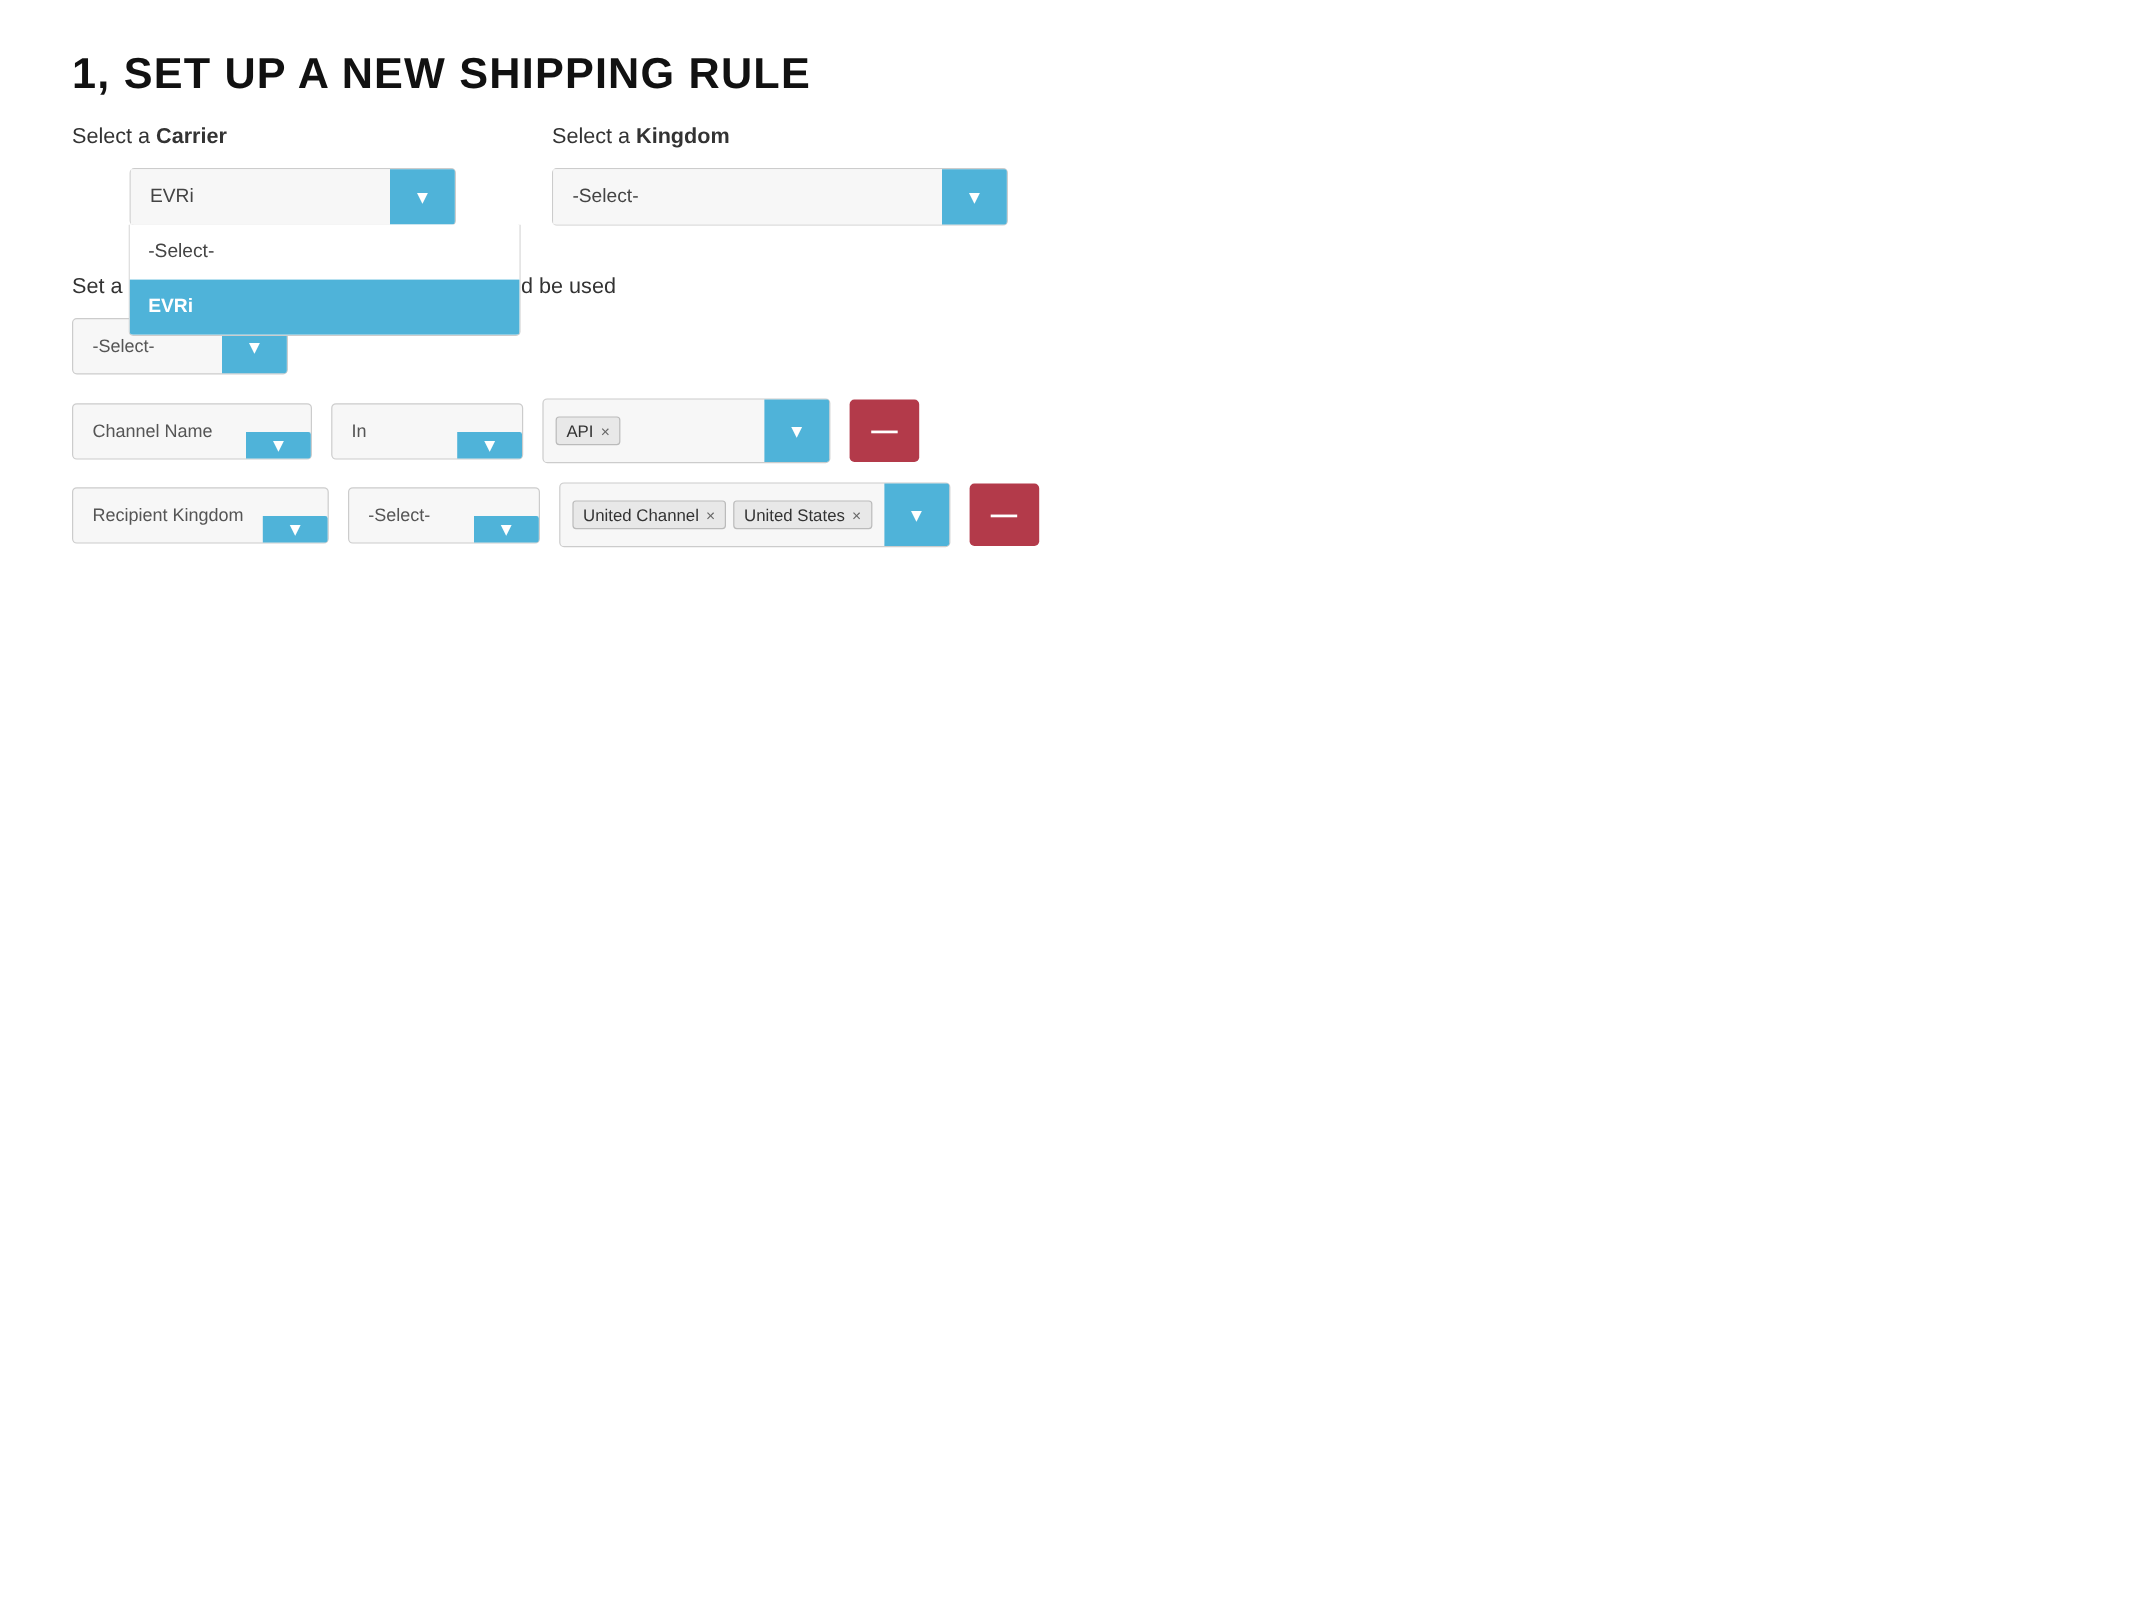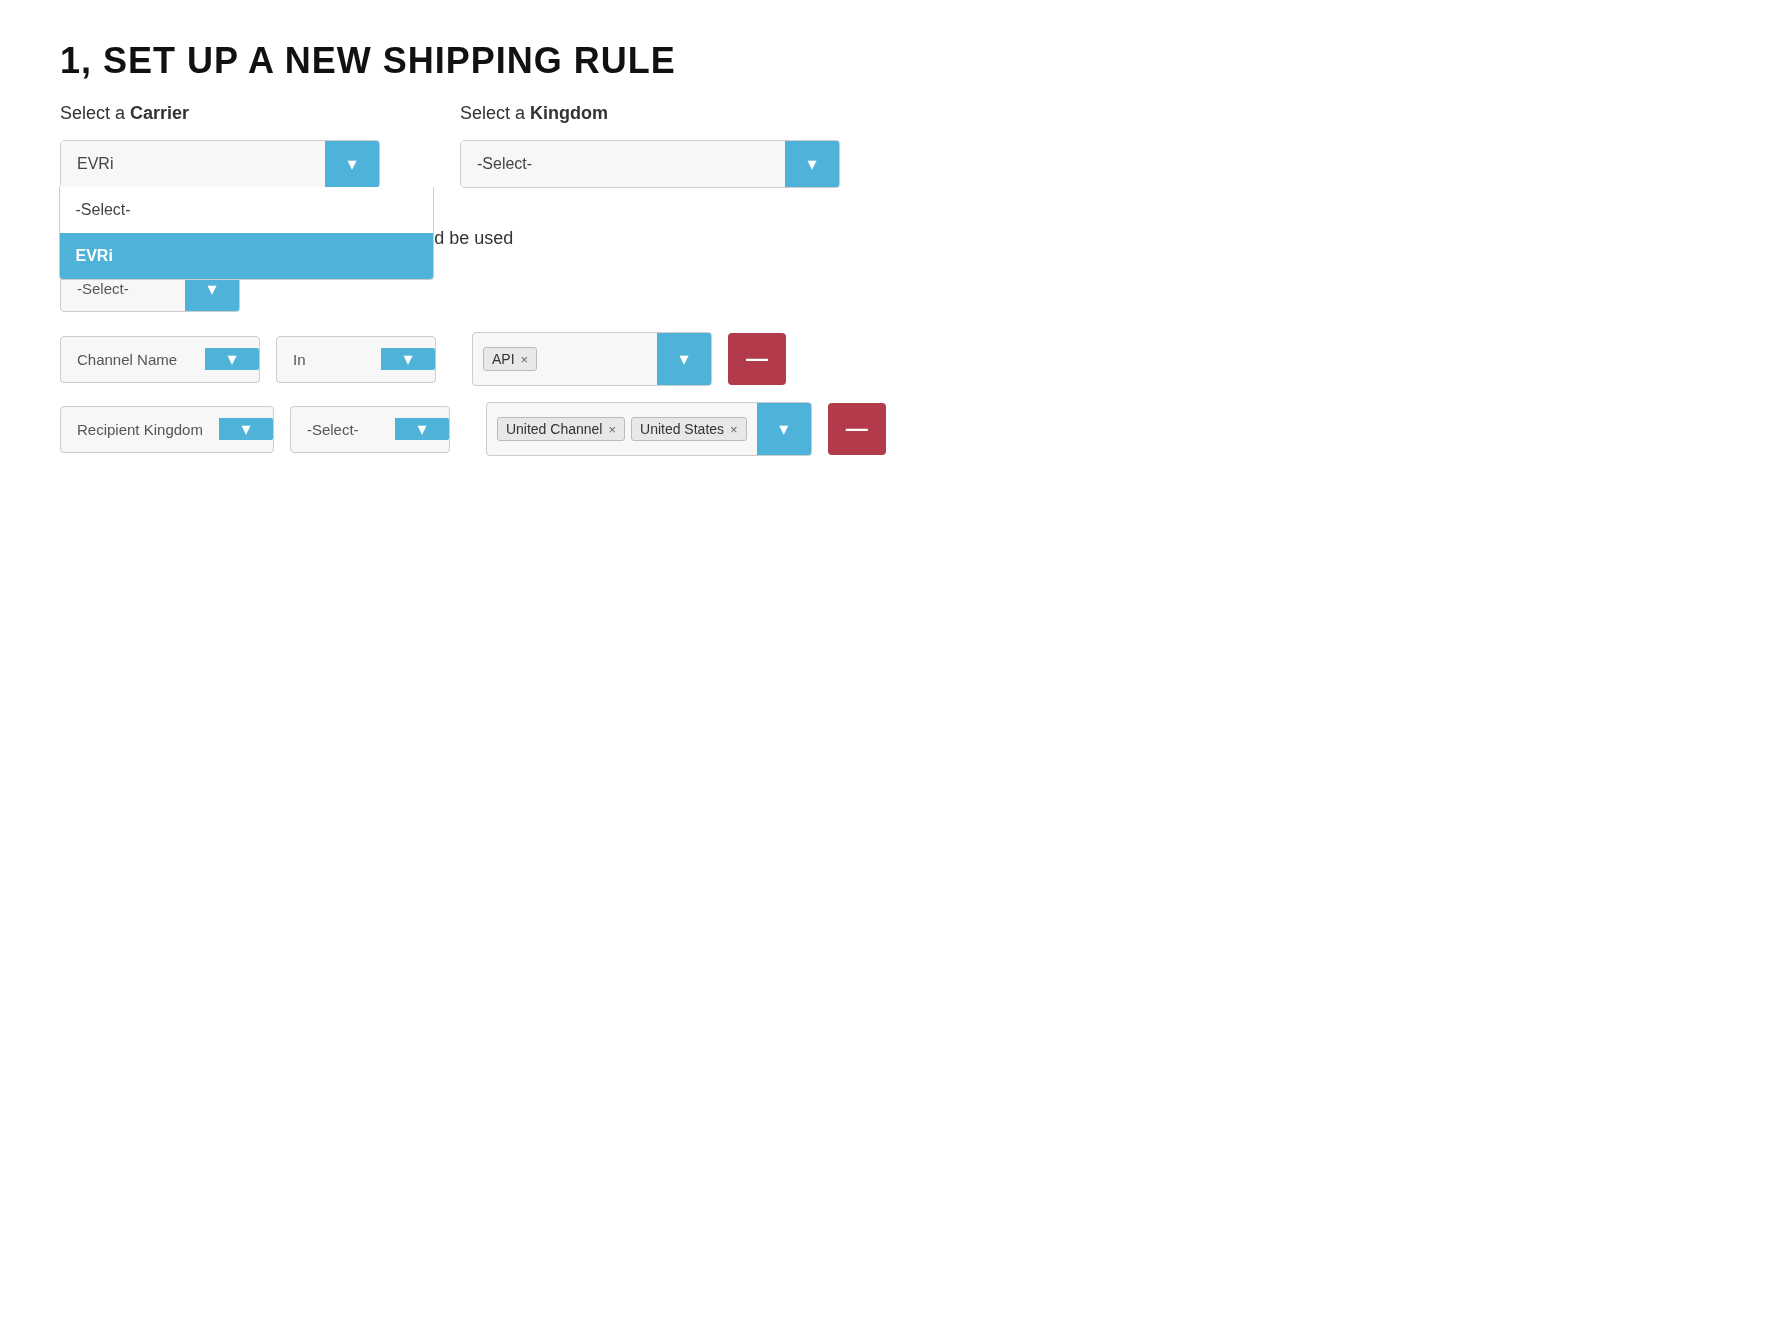--- a/index.html
+++ b/index.html
@@ -150,39 +150,38 @@
     }
 
     .condition-row {
       display: flex;
       align-items: center;
       gap: 16px;
     }
 
     .condition-field {
       display: flex;
-      align-items: center;
+      align-items: flex-end;
       border: 1.5px solid #ccc;
       border-radius: 4px;
       background: #f7f7f7;
       min-width: 200px;
     }
 
     .condition-field.medium {
       min-width: 160px;
     }
 
     .multi-value-wrapper {
       display: flex;
       align-items: stretch;
       border: 1.5px solid #ccc;
       border-radius: 4px;
       background: #f7f7f7;
       min-width: 240px;
-      margin-left: 20px;
     }
 
     .multi-value-content {
       flex: 1;
       padding: 8px 10px;
       display: flex;
       flex-wrap: wrap;
       gap: 6px;
       align-items: center;
       min-height: 52px;
@@ -242,21 +241,21 @@
 <body>
 
 <h1 class="page-title">1, SET UP A NEW SHIPPING RULE</h1>
 
 <div class="section-row">
 
   <div class="form-group">
     <div class="form-label">
       <span>Select a </span><strong>Carrier</strong>
     </div>
-    <div style="position:relative;">
+    <div style="position:relative;margin-left:48px;">
       <div class="dropdown-wrapper">
         <div class="dropdown-value">EVRi</div>
         <button class="dropdown-btn">
           <span class="chevron">▾</span>
         </button>
       </div>
 
       <div class="dropdown-menu">
         <div class="dropdown-menu-item">-Select-</div>
         <div class="dropdown-menu-item selected">EVRi</div>

